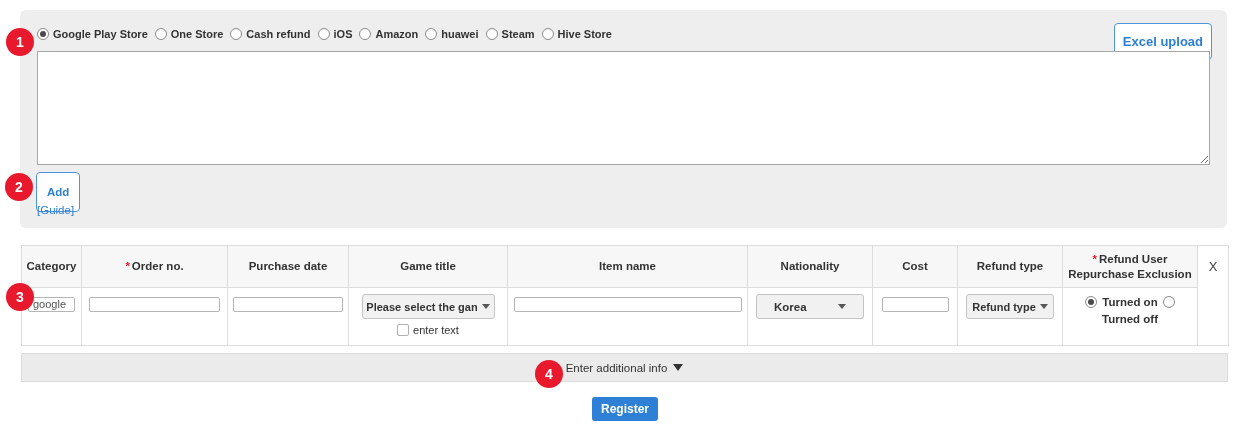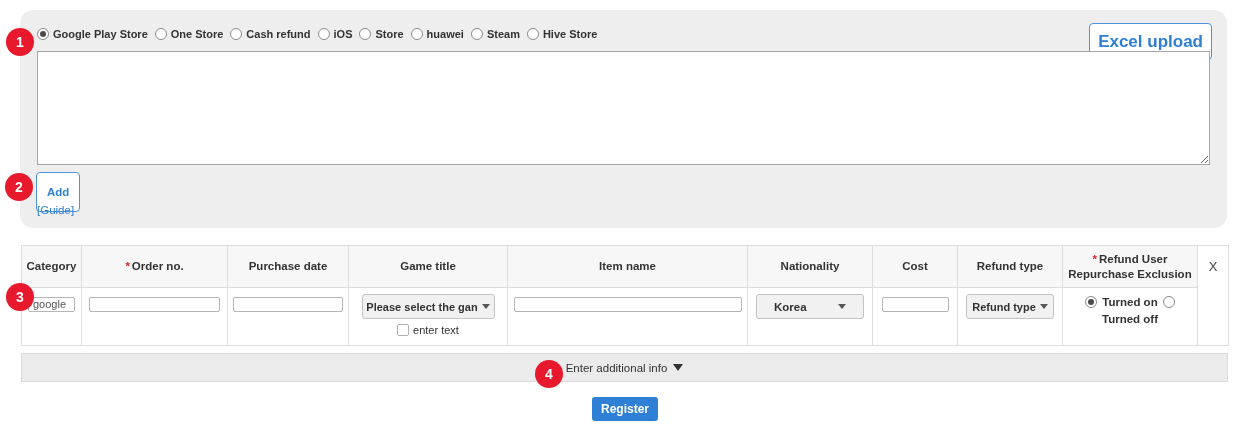--- a/index.html
+++ b/index.html
@@ -1,31 +1,31 @@
 <!DOCTYPE html>
 <html><head>
 <meta charset="utf-8">
 <style>
   * { margin:0; padding:0; box-sizing:border-box; }
   html,body { width:1240px; height:432px; background:#fff;
     font-family:"Liberation Sans","DejaVu Sans",sans-serif; position:relative; overflow:hidden; }
 
   
   .panel { position:absolute; left:20px; top:10px; width:1207px; height:218px;
-    background:#eeeeee; border-radius:13px; }
+    background:#eeeeee; border-radius:6px; }
   .store-row { position:absolute; left:17px; top:18px; display:flex; align-items:center; gap:7px; }
   .store-opt { display:flex; align-items:center; gap:4px; font-size:11px; font-weight:bold;
     color:#333; cursor:pointer; white-space:nowrap; }
   .radio { width:12px; height:12px; border-radius:50%; background:#fff; border:1px solid #8a8a8a;
     position:relative; flex:0 0 auto; }
   .radio.checked::after { content:""; position:absolute; left:2px; top:2px; right:2px; bottom:2px;
     background:#4a4a4a; border-radius:50%; }
   .excel-btn { position:absolute; top:13px; right:15px; height:37px; padding:0 8px;
     background:#fff; border:1px solid #4d94db; border-radius:4px; color:#2d7fd3;
-    font-weight:bold; font-size:17px; cursor:pointer;margin-left:47px; }
+    font-weight:bold; font-size:13px; cursor:pointer;margin-left:47px; }
   .bulk-textarea { position:absolute; left:17px; top:41px; width:1173px; height:114px;
     border:1px solid #a6a6a6; background:#fff; resize:both; font-size:12px; padding:4px; }
   .add-btn { position:absolute; left:16px; top:162px; height:40px; padding:0 10px;
     background:#fff; border:1px solid #4d94db; border-radius:4px; color:#2d7fd3;
     font-weight:bold; font-size:11.5px; cursor:pointer; }
   .guide-link { position:absolute; left:17px; top:194px; color:#2d7fd3; font-size:11.5px;
     text-decoration:none; cursor:pointer; }
 
   
   .grid { position:absolute; left:21px; top:245px; }
@@ -86,21 +86,21 @@
     <label class="store-opt">
       <span class="radio"></span>
       <span>Cash refund</span>
     </label>
     <label class="store-opt">
       <span class="radio"></span>
       <span>iOS</span>
     </label>
     <label class="store-opt">
       <span class="radio"></span>
-      <span>Store</span>
+      <span>Amazon</span>
     </label>
     <label class="store-opt">
       <span class="radio"></span>
       <span>huawei</span>
     </label>
     <label class="store-opt">
       <span class="radio"></span>
       <span>Steam</span>
     </label>
     <label class="store-opt">

